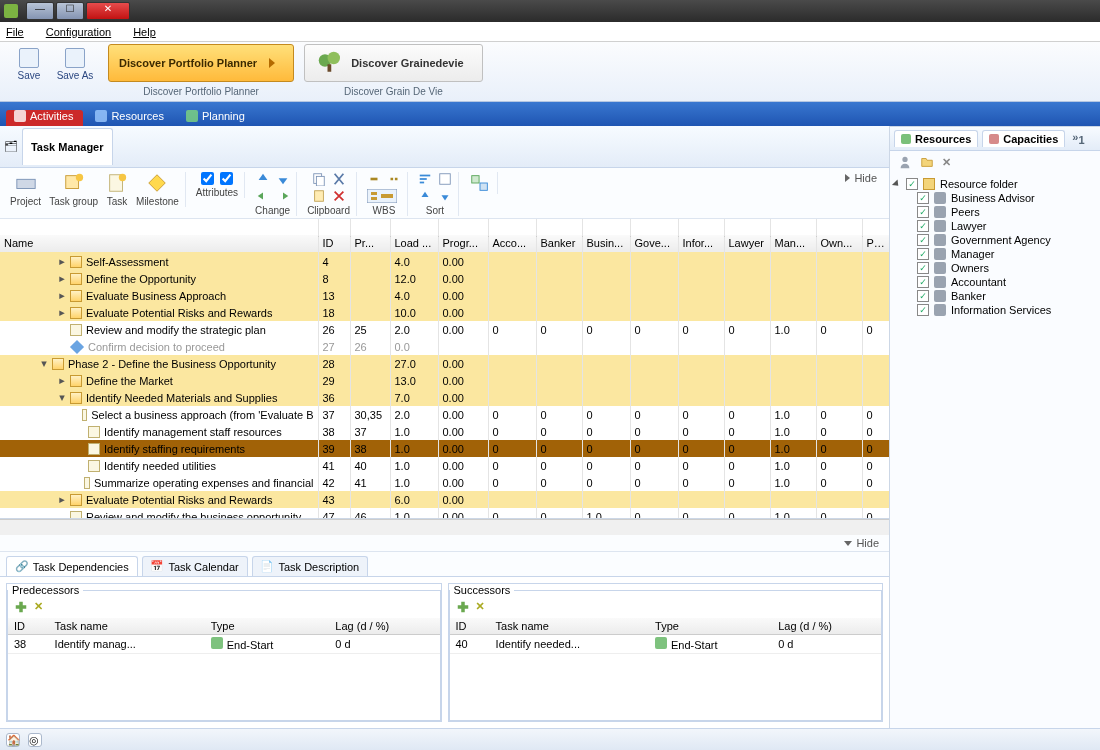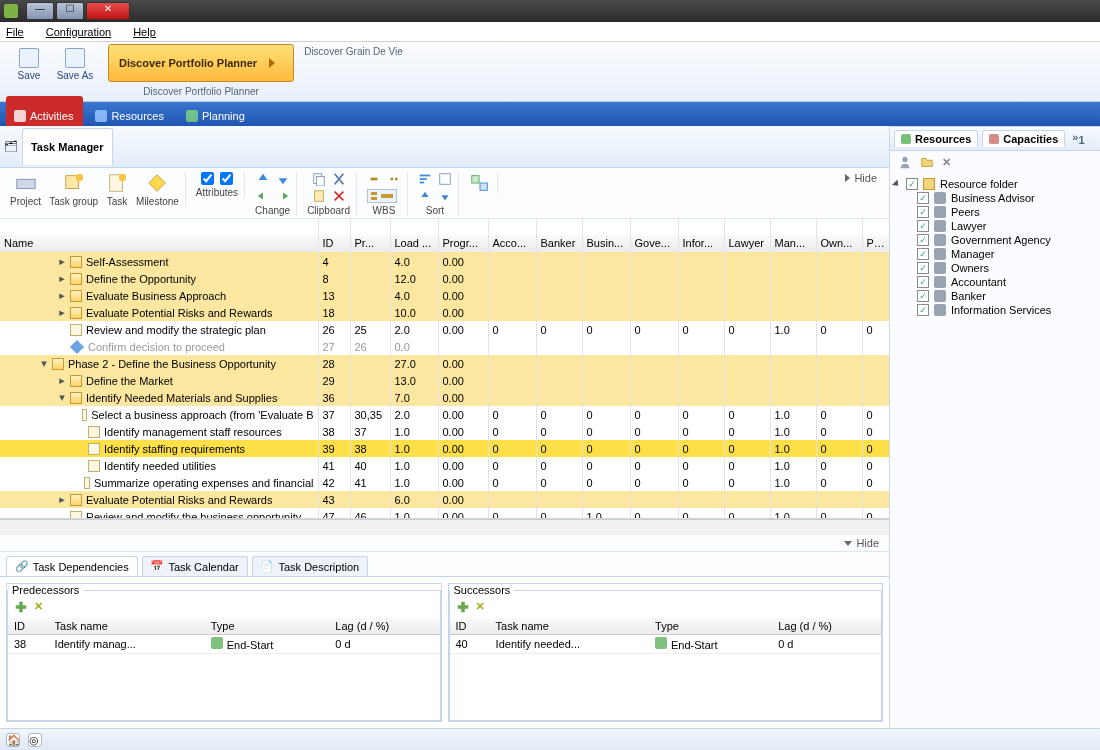--- a/index.html
+++ b/index.html
@@ -25,21 +25,21 @@
 .ico-img { width:20px; height:20px; border:1px solid #8aa3c8; border-radius:2px; background:#eaf2fb; position:relative;}
 .ico-lbl { font-size:10px; color:#2b4780; margin-top:2px;}
 .big-btn { height:38px; display:flex; align-items:center; padding:0 18px 0 10px; background: linear-gradient(#ffe07a,#ffba3b); border:1px solid #c48a1f; border-radius:3px; font-weight:600; color:#3c2a00; cursor:pointer; gap:6px;}
 .big-btn.light { background:linear-gradient(#fcfcfc,#ececec); border:1px solid #c0c0c0; color:#333;}
 .group-caption { font-size:10px; color:#567; text-align:center; margin-top:2px;}
 .tree-icon { width:30px; height:30px; display:inline-block; }
 .tri-right { display:inline-block; width:0;height:0;border-top:5px solid transparent;border-bottom:5px solid transparent;border-left:6px solid #b46a00;margin-left:6px;}
 
 
 .nav-tabs { background: linear-gradient(#3977d0,#1f55b2); height:24px; display:flex; align-items:flex-end; padding:0 6px; gap:4px;}
-.nav-tab { display:flex; align-items:center; gap:4px; padding:14px 10px 4px 8px; color:#fff; font-weight:500; border-top-left-radius:3px;border-top-right-radius:3px; cursor:pointer;}
+.nav-tab { display:flex; align-items:center; gap:4px; padding:0 10px 4px 8px; color:#fff; font-weight:500; border-top-left-radius:3px;border-top-right-radius:3px; cursor:pointer;}
 .nav-tab.active { background:#cc2a2a; }
 .nav-tab .ti { width:12px;height:12px;background:#fff;border-radius:2px;opacity:.8;}
 .nav-tab.green .ti { background:#7ed67e; }
 .nav-tab.blue .ti { background:#9cc9ff; }
 
 
 .content { display:flex; flex:1; min-height:0; }
 .left-pane { display:flex; flex-direction:column; flex:1; min-width:0; border-right:1px solid #ccd7e6;}
 .right-pane { width:210px; display:flex; flex-direction:column; background:#fafcff; border-top:1px solid #ccd7e6;}
 
@@ -63,21 +63,21 @@
 .tri-d { width:0;height:0;border-left:4px solid transparent;border-right:4px solid transparent;border-top:5px solid #666; }
 
 
 .table-wrap { flex:1; overflow:auto; position:relative; border-bottom:1px solid #ccd7e6;}
 table.grid { border-collapse:collapse; width:100%; table-layout:fixed;}
 .grid th, .grid td { border-right:1px solid #e4e4e4; padding:1px 4px; white-space:nowrap; overflow:hidden; text-overflow:ellipsis; height:17px;}
 .grid th { background:linear-gradient(#fafafa,#ececec); border-bottom:1px solid #ccc; text-align:left; font-weight:400; position:sticky; top:16px;}
 .grid tr.yellow td { background:#fbe7a0;}
 .grid tr.plain td { background:#fff;}
 .grid tr.grey td { color:#999;}
-.grid tr.sel td { background:#fde047;margin-left:20px;}
+.grid tr.sel td { background:#a16207;margin-left:20px;}
 .name-cell { display:flex; align-items:center; gap:4px;}
 .indent1{padding-left:36px;} .indent2{padding-left:54px;} .indent3{padding-left:72px;}
 .expander { width:8px; display:inline-block; text-align:center; color:#555; cursor:pointer;}
 .box-ico { width:12px;height:12px;border:1px solid #c89a32;background:linear-gradient(#fff1c4,#ffd36a); display:inline-block;}
 .sheet-ico{ width:12px;height:12px;border:1px solid #c0b070;background:#fbf7e2;display:inline-block;}
 .diamond{ width:10px;height:10px;background:#6aa4e2;transform:rotate(45deg);display:inline-block;margin:0 2px;}
 .hscroll { height:16px; background:#f0f0f0; border-top:1px solid #ccc;}
 
 .hide-bottom { display:flex; justify-content:flex-end; align-items:center; padding:2px 10px; background:#fbfdff; border-bottom:1px solid #dde5f0; color:#555; gap:4px;}
 
@@ -154,20 +154,28 @@
     </div>
   </div>
   <div class="ribbon-group">
     <div class="big-btn">
       <span>Discover Portfolio Planner</span>
         <span class="tri-right"></span>
     </div>
     <div class="group-caption">Discover Portfolio Planner</div>
   </div>
   <div class="ribbon-group">
+    <div class="big-btn light">
+      <svg class="tree-icon" viewBox="0 0 24 24">
+          <circle cx="8" cy="10" r="5" fill="#6aa84f"></circle>
+          <circle cx="15" cy="8" r="5" fill="#8fbf5c"></circle>
+          <rect x="10" y="13" width="3" height="6" fill="#6a4a2a"></rect>
+        </svg>
+      <span>Discover Grainedevie</span>
+    </div>
     <div class="group-caption">Discover Grain De Vie</div>
   </div>
 </div>
 
 <div class="nav-tabs">
   <div class="nav-tab active">
       <span class="ti"></span>
       <span>Activities</span>
     </div>
   <div class="nav-tab blue">

